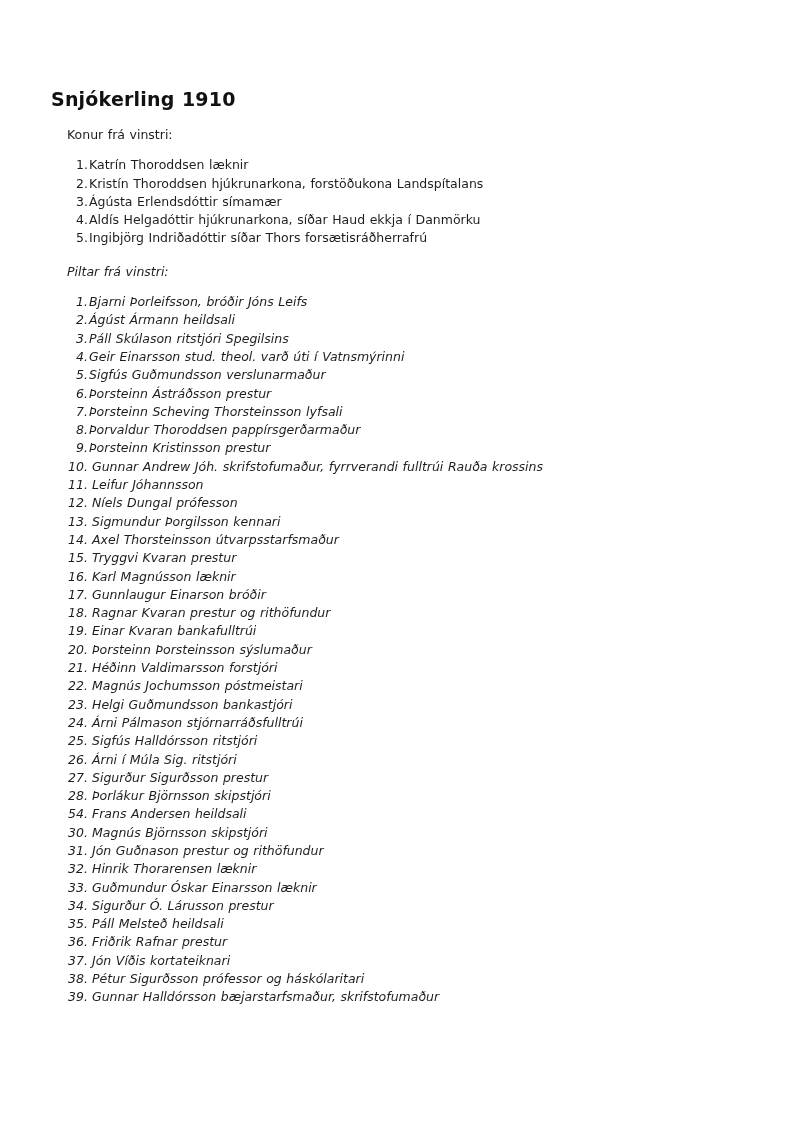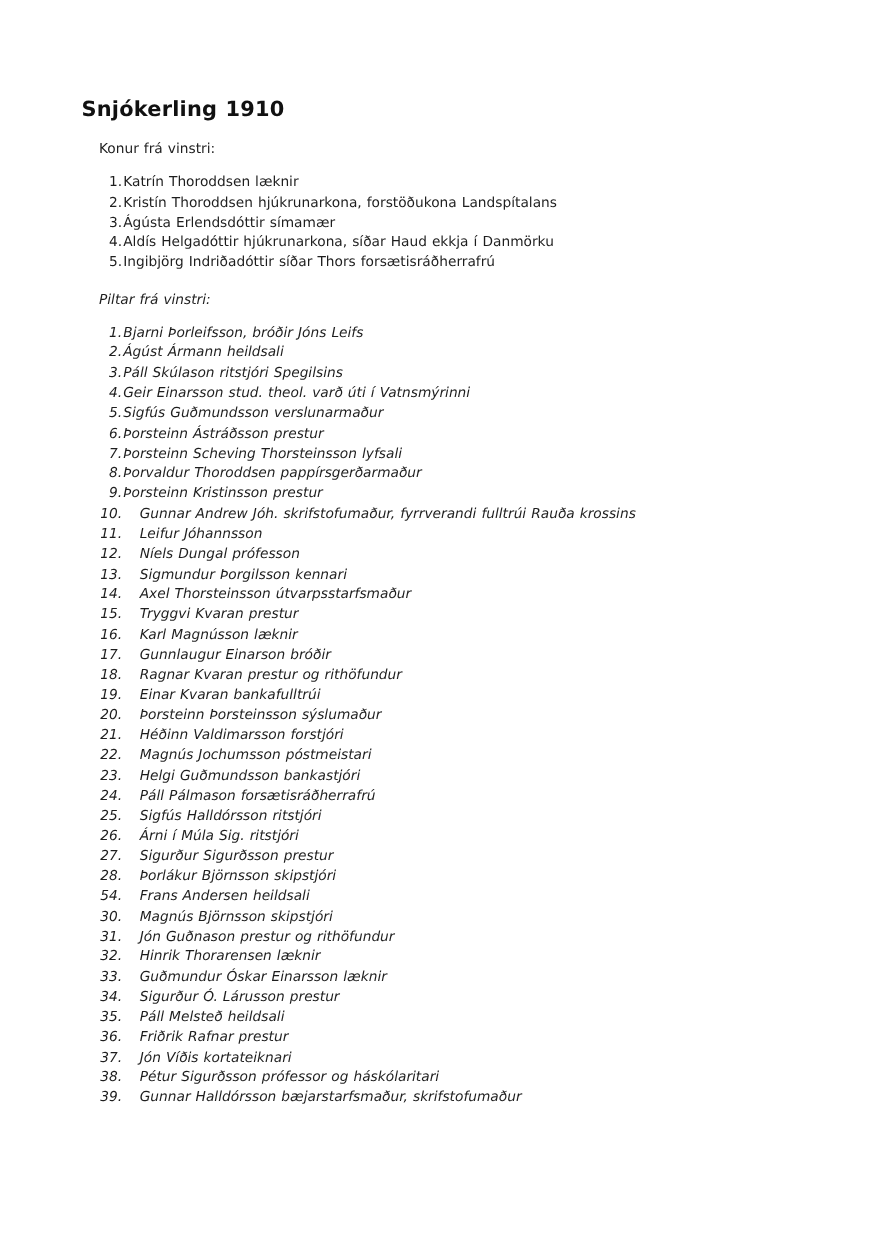--- a/index.html
+++ b/index.html
@@ -10,21 +10,21 @@
   body {
     width: 794px;
     height: 1123px;
     overflow: hidden;
   }
   .page {
     box-sizing: border-box;
     width: 794px;
     height: 810px;
     background: #ffffff;
-    padding: 88px 60px 0 74px;
+    padding: 88px 60px 0 51px;
     color: #1e1e1e;
     font-family: "DejaVu Sans", "Liberation Sans", sans-serif;
     font-size: 12.5px;
     line-height: 18.3px;
     word-spacing: 0.6px;
   }
   .doc-title {
     margin: 0 0 15px 0;
     font-size: 19px;
     line-height: 23px;
@@ -46,21 +46,21 @@
     align-items: baseline;
   }
   .li .num {
     flex: 0 0 20px;
     width: 20px;
     text-align: right;
     white-space: pre;
   }
   .li .txt { white-space: pre; }
   .li .txt.after-single { margin-left: 1px; }
-  .li .txt.after-double { margin-left: 16px; }
+  .li .txt.after-double { margin-left: 4px; }
 </style>
 </head>
 <body>
 
 <div class="page">
 
   <h1 class="doc-title">Snjókerling 1910</h1>
 
   <div class="section">
     <p class="section-label">Konur frá vinstri:</p>
@@ -178,21 +178,21 @@
         <div class="li">
           <span class="num">22.</span>
           <span class="txt after-double">Magnús Jochumsson póstmeistari</span>
         </div>
         <div class="li">
           <span class="num">23.</span>
           <span class="txt after-double">Helgi Guðmundsson bankastjóri</span>
         </div>
         <div class="li">
           <span class="num">24.</span>
-          <span class="txt after-double">Páll Pálmason forsætisráðherrafrú</span>
+          <span class="txt after-double">Árni Pálmason stjórnarráðsfulltrúi</span>
         </div>
         <div class="li">
           <span class="num">25.</span>
           <span class="txt after-double">Sigfús Halldórsson ritstjóri</span>
         </div>
         <div class="li">
           <span class="num">26.</span>
           <span class="txt after-double">Árni í Múla Sig. ritstjóri</span>
         </div>
         <div class="li">

